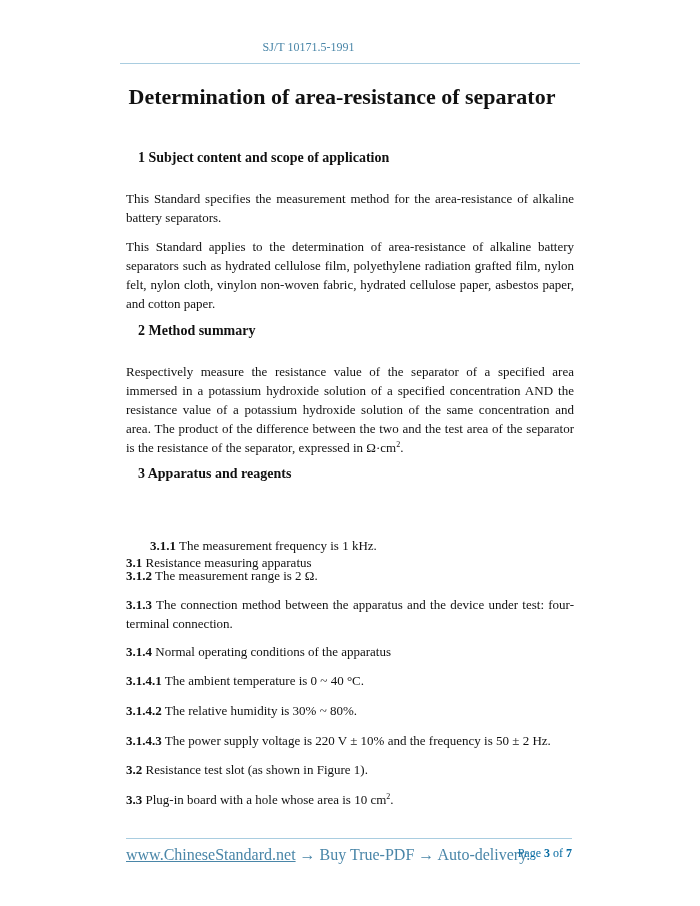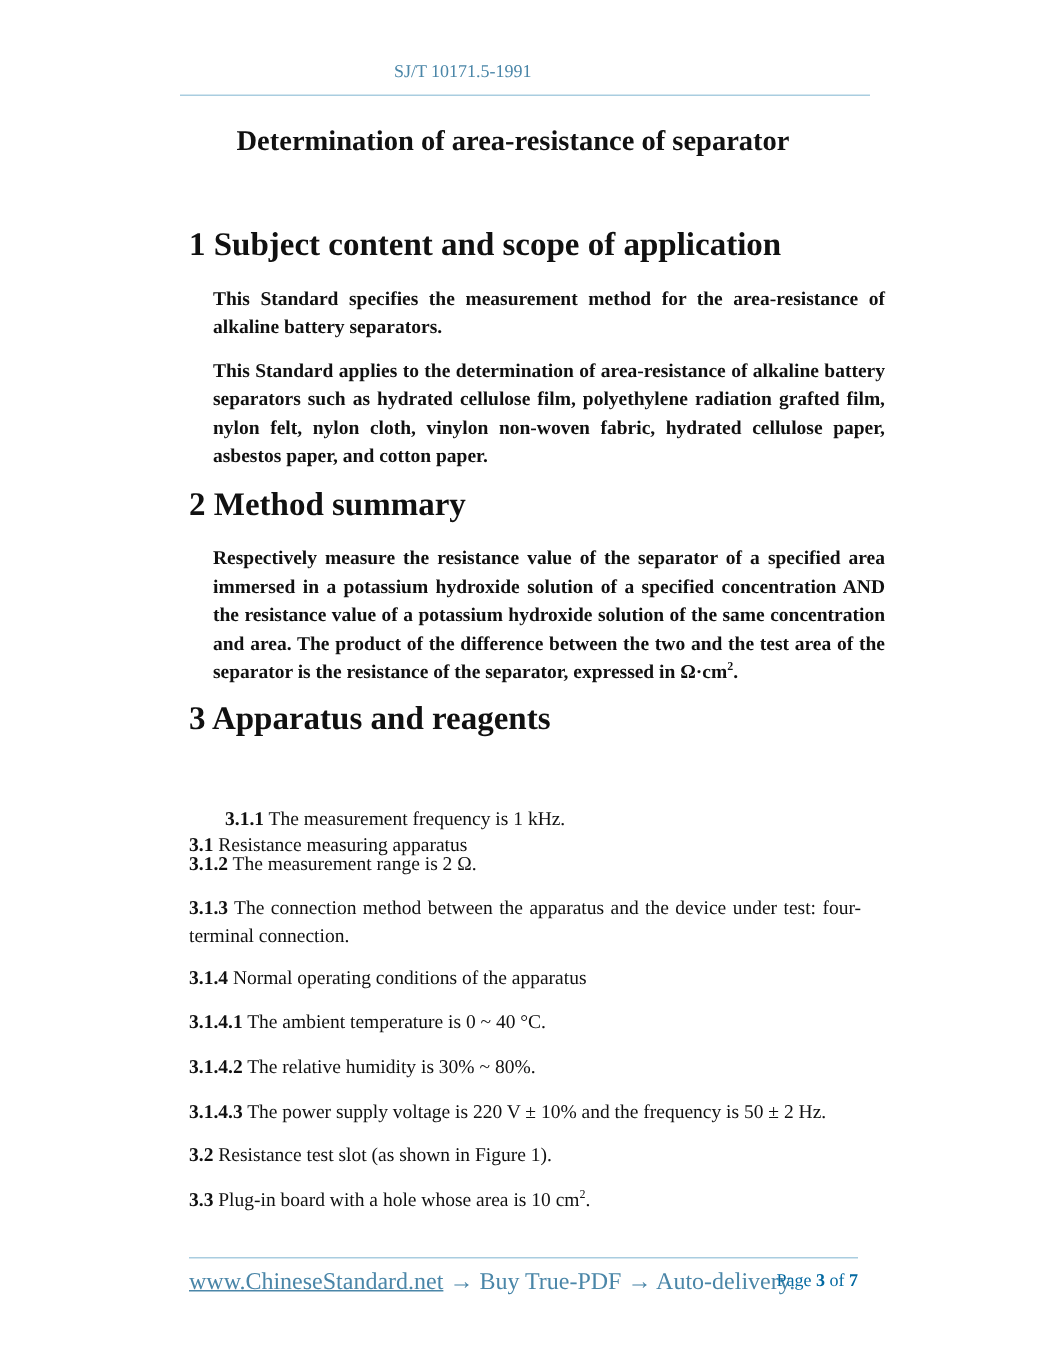--- a/index.html
+++ b/index.html
@@ -3,23 +3,23 @@
 <meta charset="utf-8">
 <style>
   html, body { margin: 0; padding: 0; background: #ffffff; }
   body { width: 700px; height: 906px; position: relative; overflow: hidden;
          font-family: "Liberation Serif", "DejaVu Serif", serif; color: #111; }
   .hdr { position: absolute; top: 40px; left: 0; width: 617px; text-align: center;
          font-size: 12px; color: #4a86a8; }
   .hdr-rule { position: absolute; top: 63px; left: 120px; width: 460px; height: 0;
               border-top: 1px solid #a9cde0; }
   .title { position: absolute; top: 84px; left: 0; width: 684px; text-align: center;
-           font-size: 19px; font-weight: bold; }
-  .content { position: absolute; left: 142px; width: 448px; font-size: 13px; line-height: 19px; font-weight: bold; }
-  .h1 { position: absolute; left: 126px; font-size: 22px; font-weight: bold; }
+           font-size: 22px; font-weight: bold; }
+  .content { position: absolute; left: 126px; width: 448px; font-size: 13px; line-height: 19px; }
+  .h1 { position: absolute; left: 138px; font-size: 14px; font-weight: bold; }
   .para { margin: 0; text-align: justify; }
   .item { position: absolute; left: 126px; width: 448px; font-size: 13px; line-height: 19px; text-align: justify; }
   .item b { font-weight: bold; }
   sup { font-size: 8px; line-height: 0; vertical-align: super; }
   .ftr-rule { position: absolute; top: 838px; left: 126px; width: 446px; height: 0;
               border-top: 1px solid #a9cde0; }
   .ftr-left { position: absolute; top: 846px; left: 126px; font-size: 16px; color: #4a86a8; }
   .ftr-left a { color: #4a86a8; text-decoration: underline; }
   .ftr-right { position: absolute; top: 846px; right: 128px; font-size: 12px; color: #0369a1; }
   .ftr-right b { font-weight: bold; }

